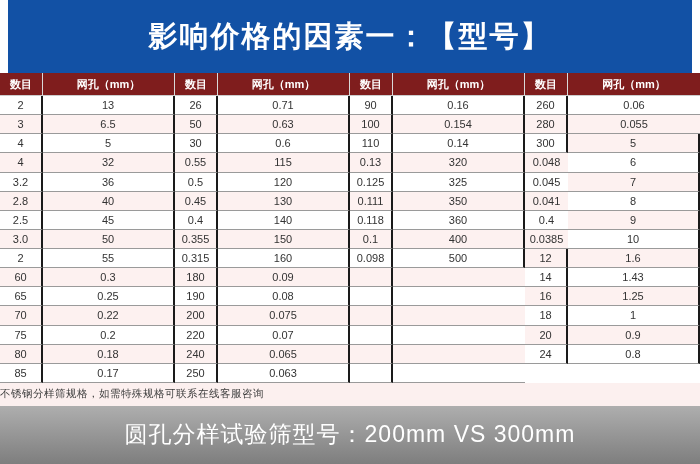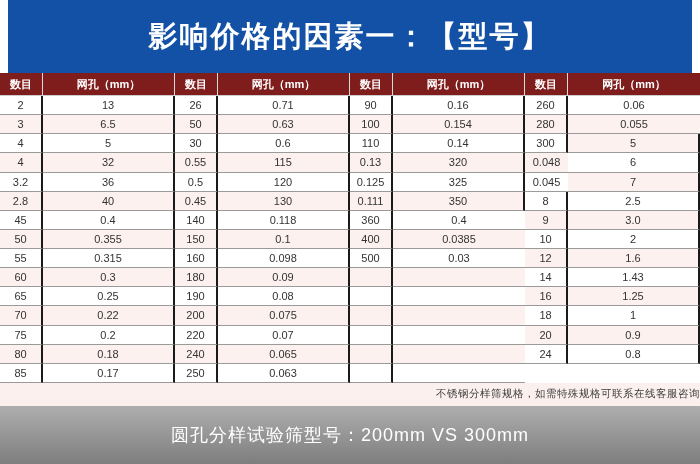--- a/index.html
+++ b/index.html
@@ -32,28 +32,28 @@
   .cell.m.last { border-right: none; }
   .cell.hc {
     background: #7f1d1d; color: #ffffff; font-weight: bold;
     border-bottom: 1px solid #cccccc;
   }
   .cell.hc.c { border-right: 1px solid #d9d9d9; }
   .cell.hc.m { border-right: 1px solid #d9d9d9; }
   .cell.hc.m.last { border-right: none; }
   .note-bar {
     height: 23px; background: #fcf0ef;
-    display: flex; align-items: center; justify-content: flex-end;
+    display: flex; align-items: center; justify-content: flex-start;
   }
   .note-bar .note-text { font-size: 10.5px; color: #3c3c3c; letter-spacing: 0.5px; }
   .footer-band {
     height: 58px; background: linear-gradient(#aeaeae, #7e7e7e);
     display: flex; align-items: center; justify-content: center;
   }
-  .footer-band .footer-text { color: #ffffff; font-size: 18px; letter-spacing: 1px; }
+  .footer-band .footer-text { color: #ffffff; font-size: 23px; letter-spacing: 1px; }
 </style>
 </head>
 <body>
 
 <div class="page">
   <div class="title-band">
     <span class="title-text">影响价格的因素一：【型号】</span>
   </div>
 
   <div class="grid" id="spec-table">
@@ -104,20 +104,21 @@
       <div class="cell m">0.125</div>
       <div class="cell c">325</div>
       <div class="cell m last">0.045</div>
       <div class="cell c alt">7</div>
       <div class="cell m alt">2.8</div>
       <div class="cell c alt">40</div>
       <div class="cell m alt">0.45</div>
       <div class="cell c alt">130</div>
       <div class="cell m alt">0.111</div>
       <div class="cell c alt">350</div>
+      <div class="cell m last alt">0.041</div>
       <div class="cell c">8</div>
       <div class="cell m">2.5</div>
       <div class="cell c">45</div>
       <div class="cell m">0.4</div>
       <div class="cell c">140</div>
       <div class="cell m">0.118</div>
       <div class="cell c">360</div>
       <div class="cell m last">0.4</div>
       <div class="cell c alt">9</div>
       <div class="cell m alt">3.0</div>
@@ -127,21 +128,20 @@
       <div class="cell m alt">0.1</div>
       <div class="cell c alt">400</div>
       <div class="cell m last alt">0.0385</div>
       <div class="cell c">10</div>
       <div class="cell m">2</div>
       <div class="cell c">55</div>
       <div class="cell m">0.315</div>
       <div class="cell c">160</div>
       <div class="cell m">0.098</div>
       <div class="cell c">500</div>
-      <div class="cell m last">0.03</div>
       <div class="cell c alt">12</div>
       <div class="cell m alt">1.6</div>
       <div class="cell c alt">60</div>
       <div class="cell m alt">0.3</div>
       <div class="cell c alt">180</div>
       <div class="cell m alt">0.09</div>
       <div class="cell c alt"></div>
       <div class="cell m last alt"></div>
       <div class="cell c">14</div>
       <div class="cell m">1.43</div>

